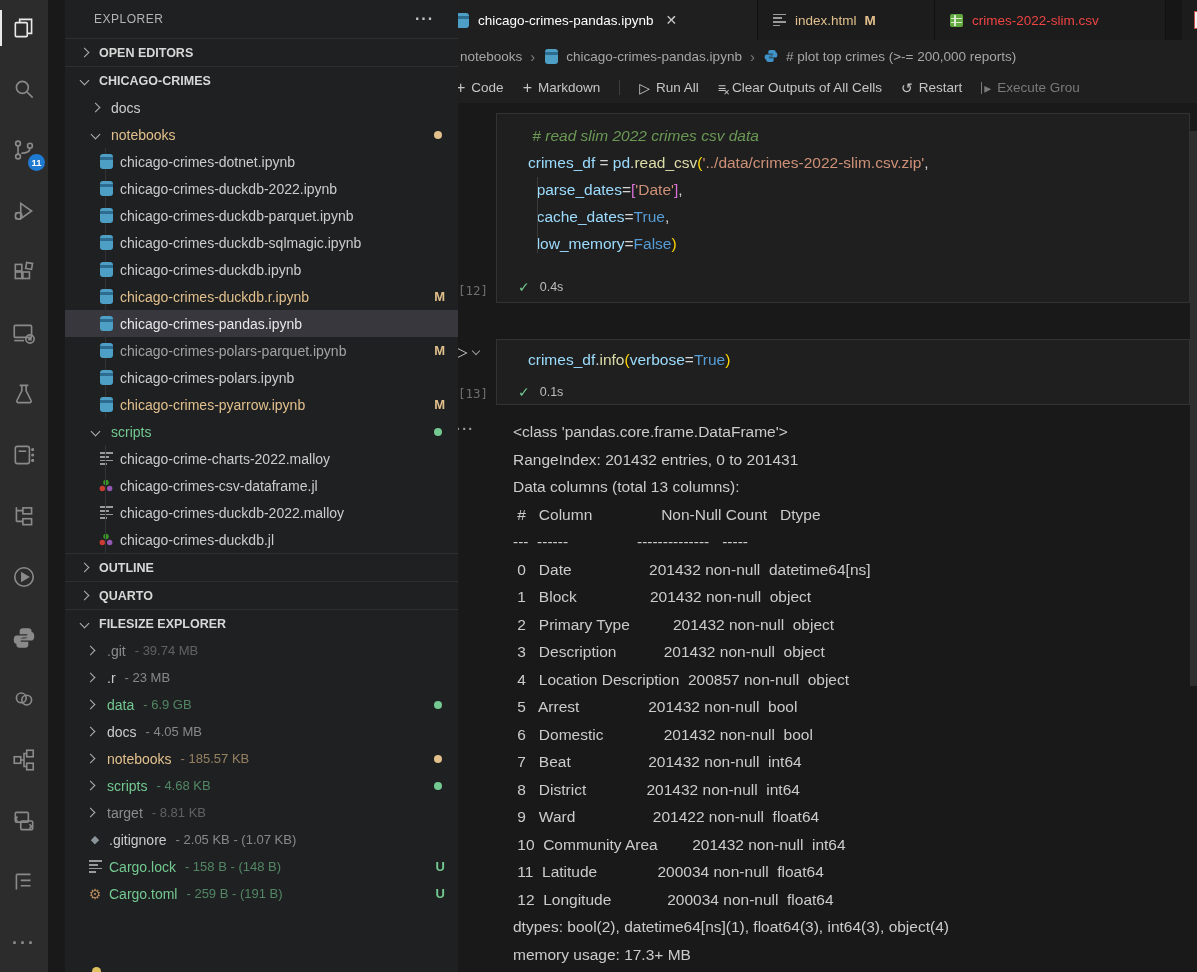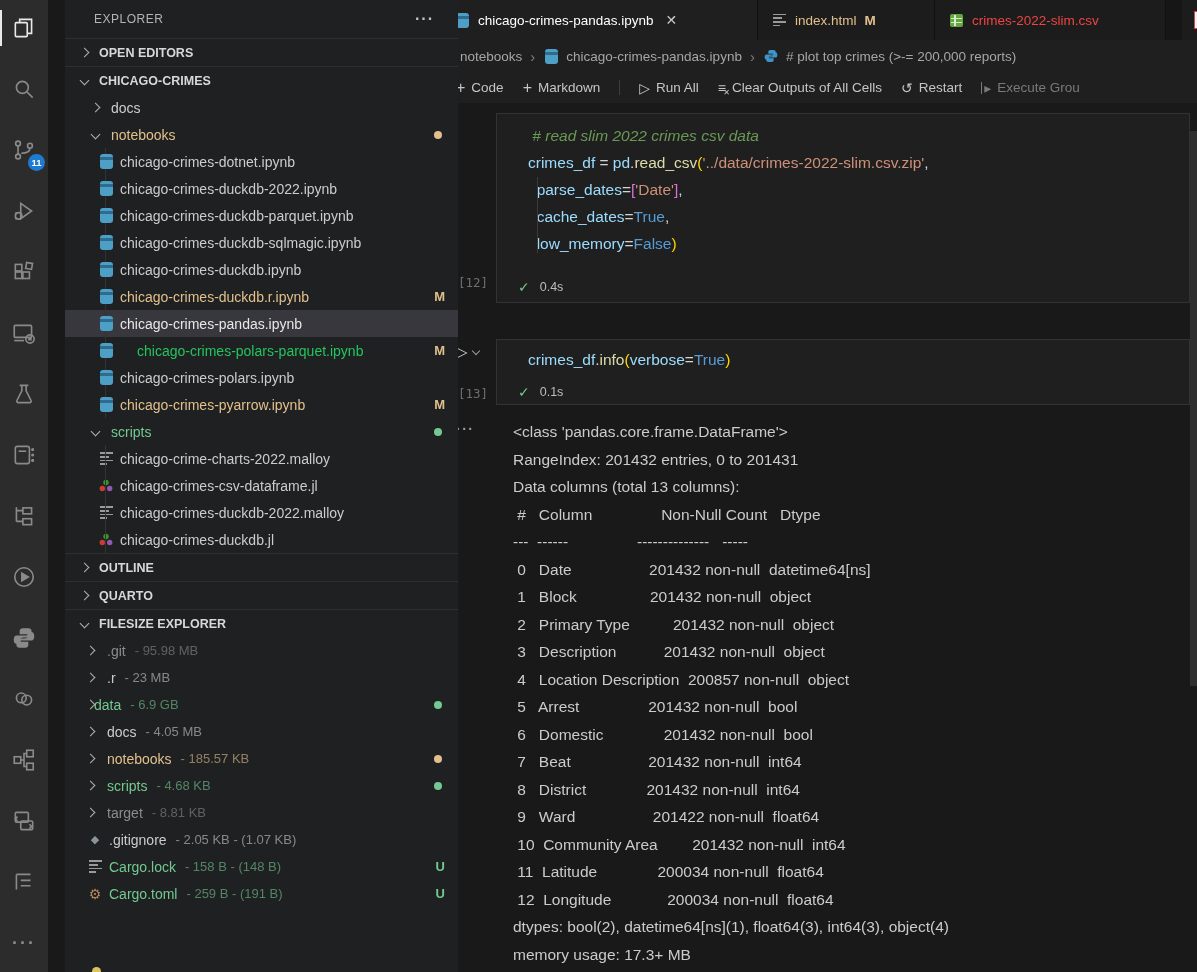--- a/index.html
+++ b/index.html
@@ -281,21 +281,21 @@
         </span>
         <span style="margin-left:6px;color:#e8e8e8">chicago-crimes-pandas.ipynb</span>
       </div>
       <div class="srow file">
         <span class="guide"></span>
         <span class="icospan" style="margin-left:33px">
           <span class="nbicon">
             <i></i>
           </span>
         </span>
-        <span style="margin-left:23px;color:#22c55e">chicago-crimes-polars-parquet.ipynb</span>
+        <span style="margin-left:6px;color:#a3a3a3">chicago-crimes-polars-parquet.ipynb</span>
         <span class="gitbadge" style="color: rgb(226, 192, 141);">M</span>
       </div>
       <div class="srow file">
         <span class="guide"></span>
         <span class="icospan" style="margin-left:33px">
           <span class="nbicon">
             <i></i>
           </span>
         </span>
         <span style="margin-left:6px;color:#cccccc">chicago-crimes-polars.ipynb</span>
@@ -369,30 +369,30 @@
         <span class="chev right" style="margin-left:16px"></span>
         <span style="margin-left:11px">QUARTO</span>
       </div>
       <div class="srow section">
         <span class="chev down" style="margin-left:16px"></span>
         <span style="margin-left:11px">FILESIZE EXPLORER</span>
       </div>
       <div class="srow fsdir">
         <span class="chev right" style="margin-left:22px"></span>
         <span style="margin-left:13px;color:#8c8c8c">.git</span>
-        <span class="fsize" style="color:#8c8c8c">- 95.98 MB</span>
+        <span class="fsize" style="color:#8c8c8c">- 39.74 MB</span>
       </div>
       <div class="srow fsdir">
         <span class="chev right" style="margin-left:22px"></span>
         <span style="margin-left:13px;color:#cccccc">.r</span>
         <span class="fsize" style="color:#cccccc">- 23 MB</span>
       </div>
       <div class="srow fsdir">
         <span class="chev right" style="margin-left:22px"></span>
-        <span style="color:#73C991">data</span>
+        <span style="margin-left:13px;color:#73C991">data</span>
         <span class="fsize" style="color:#73C991">- 6.9 GB</span>
         <span class="gitdot" style="background: rgb(115, 201, 145);"></span>
       </div>
       <div class="srow fsdir">
         <span class="chev right" style="margin-left:22px"></span>
         <span style="margin-left:13px;color:#cccccc">docs</span>
         <span class="fsize" style="color:#cccccc">- 4.05 MB</span>
       </div>
       <div class="srow fsdir">
         <span class="chev right" style="margin-left:22px"></span>
@@ -530,21 +530,21 @@
   <div id="nbarea">
     <div class="focusbar" style="left:1px;top:10px;height:189px"></div>
     <div class="cellbox" style="top:10px;height:188px">
       <pre class="codepre" id="code1"><div class="line"><span class="comment" style="color: rgb(106, 153, 85);"> # read slim 2022 crimes csv data</span></div><div class="line"><span style="color: rgb(156, 220, 254);">crimes_df</span><span style="color: rgb(212, 212, 212);"> = </span><span style="color: rgb(156, 220, 254);">pd</span><span style="color: rgb(212, 212, 212);">.</span><span style="color: rgb(220, 220, 170);">read_csv</span><span style="color: rgb(255, 215, 0);">(</span><span style="color: rgb(206, 145, 120);">'../data/crimes-2022-slim.csv.zip'</span><span style="color: rgb(212, 212, 212);">,</span></div><div class="line"><span style="color: rgb(212, 212, 212);">  </span><span style="color: rgb(156, 220, 254);">parse_dates</span><span style="color: rgb(212, 212, 212);">=</span><span style="color: rgb(218, 112, 214);">[</span><span style="color: rgb(206, 145, 120);">'Date'</span><span style="color: rgb(218, 112, 214);">]</span><span style="color: rgb(212, 212, 212);">,</span></div><div class="line"><span style="color: rgb(212, 212, 212);">  </span><span style="color: rgb(156, 220, 254);">cache_dates</span><span style="color: rgb(212, 212, 212);">=</span><span style="color: rgb(86, 156, 214);">True</span><span style="color: rgb(212, 212, 212);">,</span></div><div class="line"><span style="color: rgb(212, 212, 212);">  </span><span style="color: rgb(156, 220, 254);">low_memory</span><span style="color: rgb(212, 212, 212);">=</span><span style="color: rgb(86, 156, 214);">False</span><span style="color: rgb(255, 215, 0);">)</span></div></pre>
       <div class="indentguide" style="left:40px;top:63px;height:76px"></div>
       <div class="cellstatus">
         <span class="check">✓</span>
         <span>0.4s</span>
       </div>
     </div>
-    <div class="execlabel" style="top:172px">[12]</div>
+    <div class="execlabel" style="top:180px">[12]</div>
 
     <div class="focusbar dim2" style="left:5px;top:236px;bottom:0"></div>
     <div class="runbtn" style="top:240px">
       <span class="runtri">▷</span>
       <span class="runchev"></span>
     </div>
     <div class="cellbox" style="top:236px;height:64px">
       <pre class="codepre" id="code2" style="padding-top:6px"><div class="line"><span style="color: rgb(156, 220, 254);">crimes_df</span><span style="color: rgb(212, 212, 212);">.</span><span style="color: rgb(220, 220, 170);">info</span><span style="color: rgb(255, 215, 0);">(</span><span style="color: rgb(156, 220, 254);">verbose</span><span style="color: rgb(212, 212, 212);">=</span><span style="color: rgb(86, 156, 214);">True</span><span style="color: rgb(255, 215, 0);">)</span></div></pre>
       <div class="cellstatus" style="bottom:4px">
         <span class="check">✓</span>

